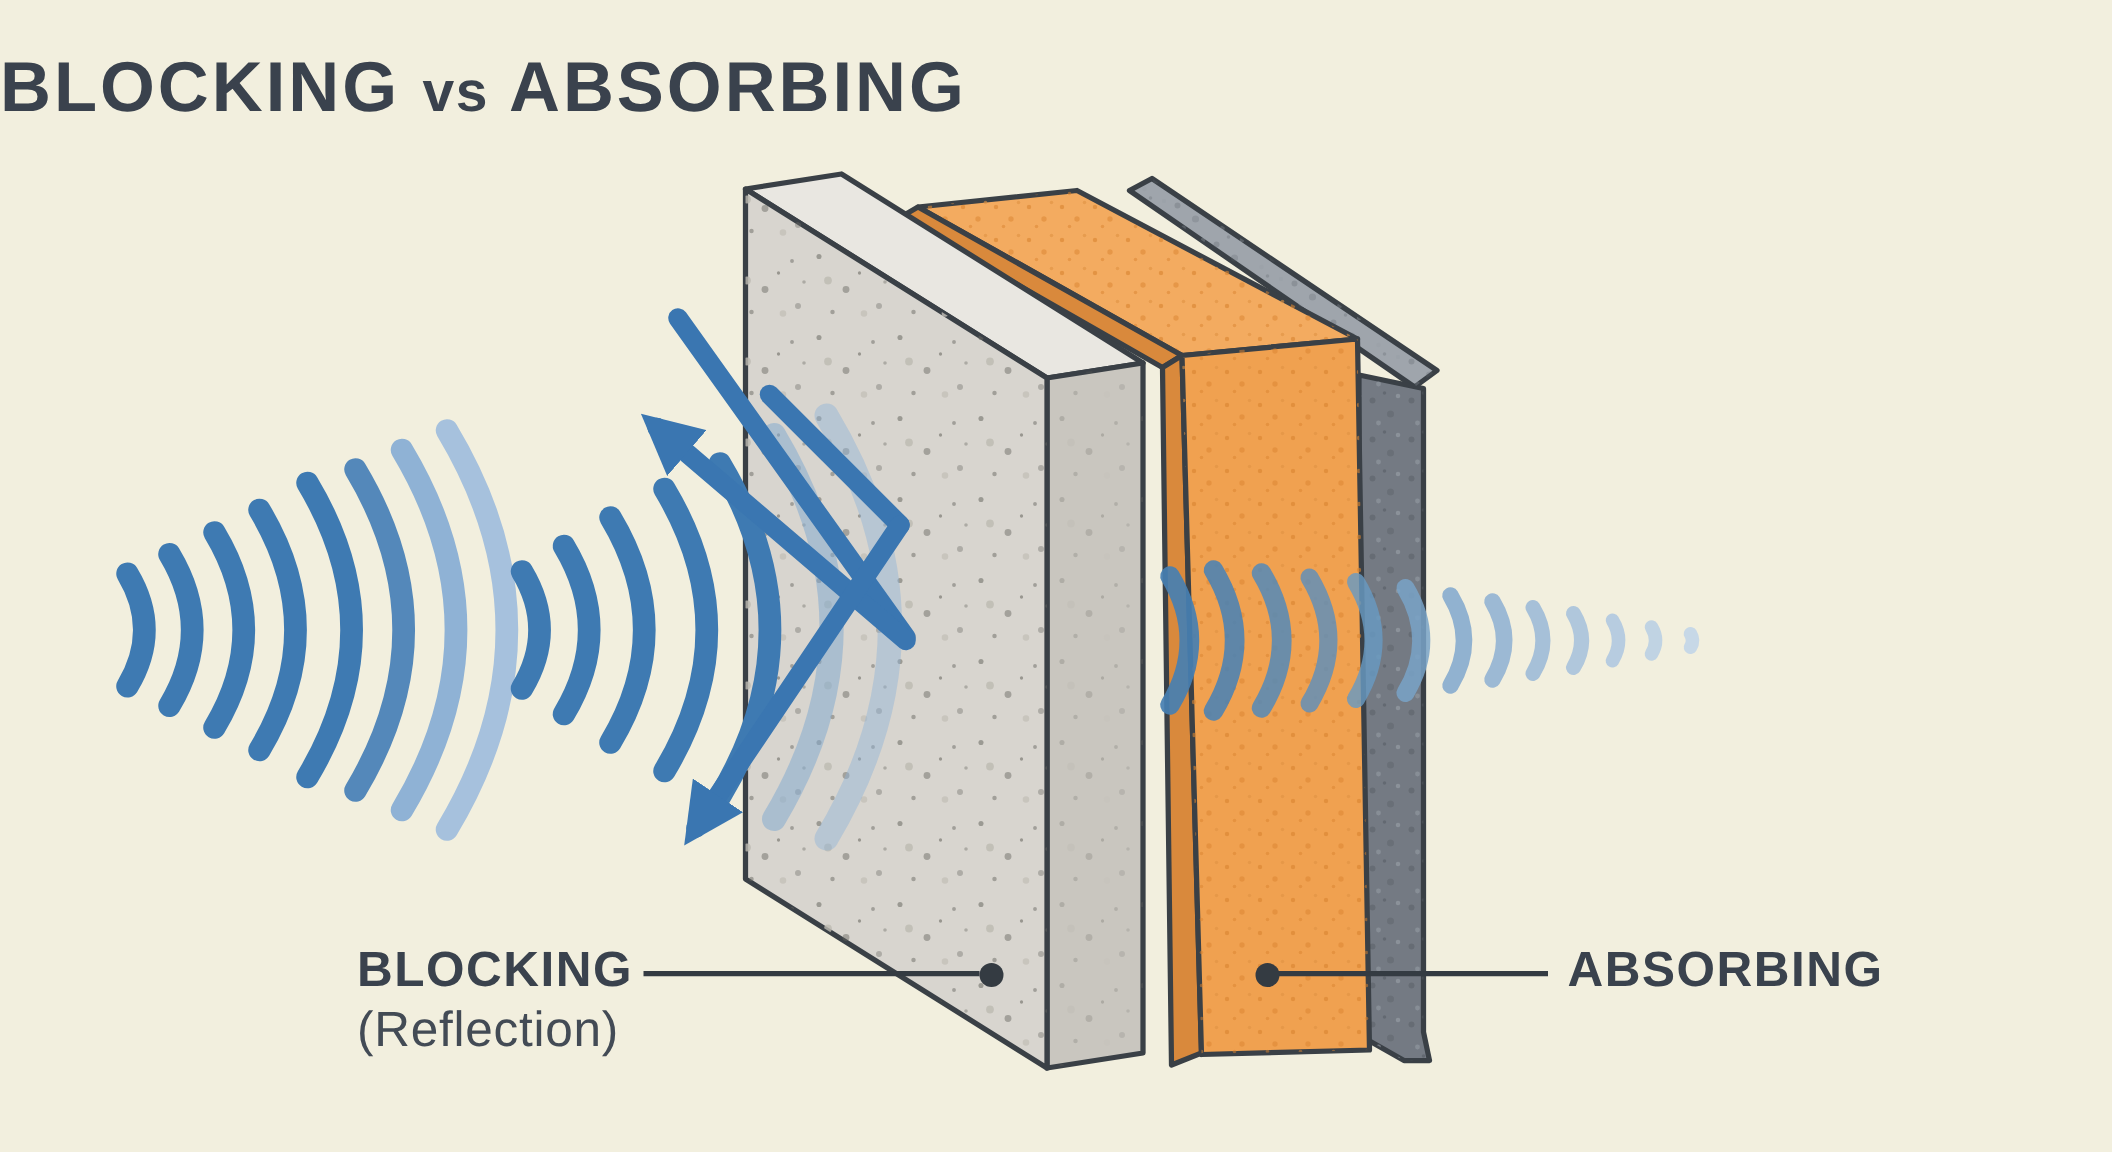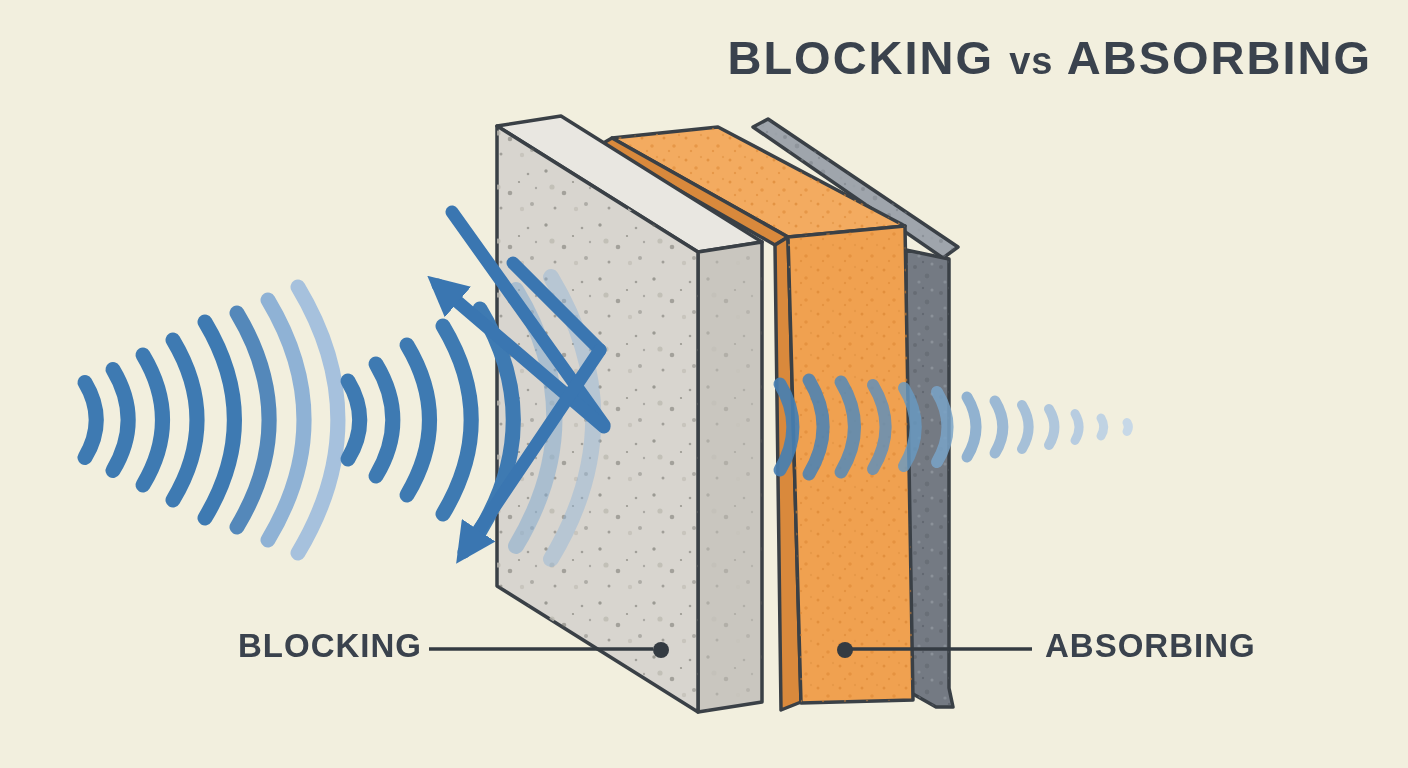--- a/index.html
+++ b/index.html
@@ -7,21 +7,21 @@
     width:1408px;height:768px;
     background:#f2efde;
     font-family:"Liberation Sans", sans-serif;
     position:relative;overflow:hidden;
     -webkit-font-smoothing:antialiased;
   }
   #stage{position:absolute;inset:0;}
   svg#diagram{position:absolute;left:0;top:0;}
   .title{
     position:absolute;top:30px;left:0;width:1372px;
-    text-align:right;
+    text-align:left;
     font-weight:bold;font-size:47px;letter-spacing:2px;
     color:#3a424d;
   }
   .title .vs{font-size:38px;font-weight:bold;letter-spacing:1px;}
   .calloutlabel{position:absolute;color:#3a424d;line-height:1.22;}
   .calloutlabel .name{font-weight:bold;font-size:33px;letter-spacing:1px;display:block;}
   .calloutlabel .sub{font-weight:normal;font-size:33px;letter-spacing:0.5px;display:block;color:#434b55;}
   #label-blocking{left:238px;top:626px;}
   #label-absorbing{left:1045px;top:626px;}
 </style>
@@ -136,19 +136,20 @@
   </svg>
 
   <div class="title">
     <span>BLOCKING</span>
     <span class="vs">vs</span>
     <span>ABSORBING</span>
   </div>
 
   <div class="calloutlabel" id="label-blocking">
     <span class="name">BLOCKING</span>
+    <span class="sub">(Reflection)</span>
   </div>
 
   <div class="calloutlabel" id="label-absorbing">
     <span class="name">ABSORBING</span>
   </div>
 
 </div>
 
 </body></html>

